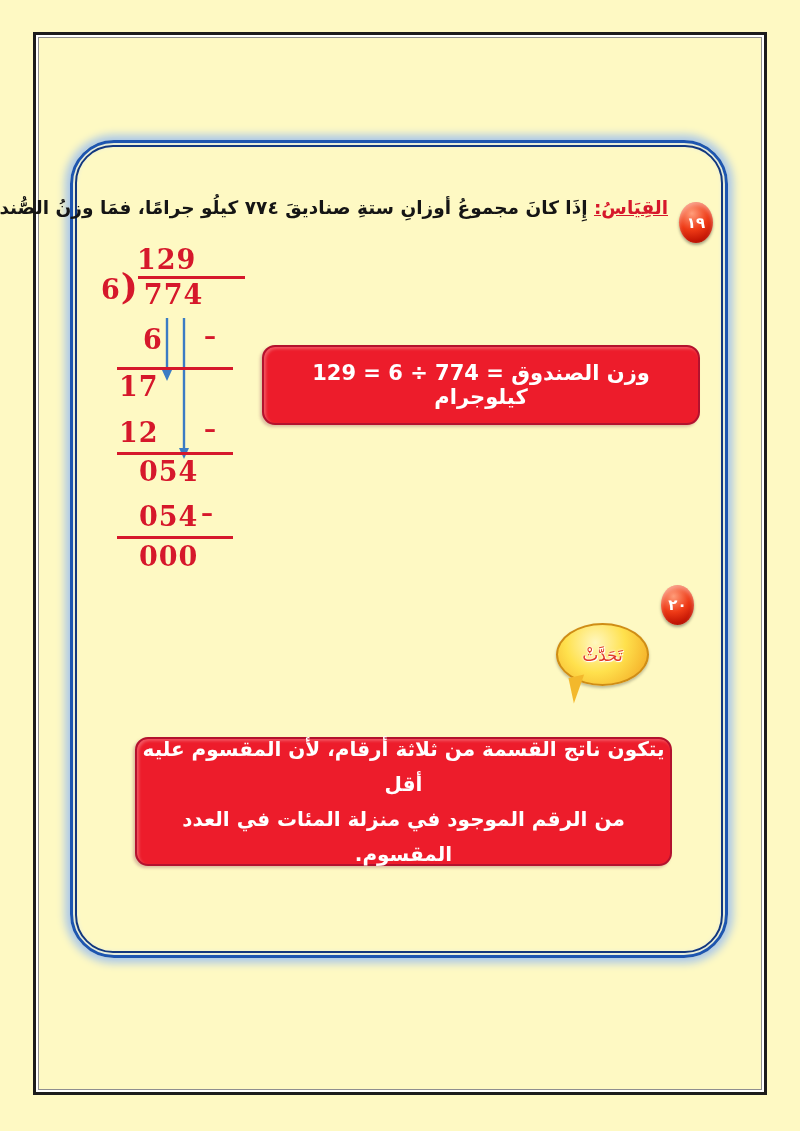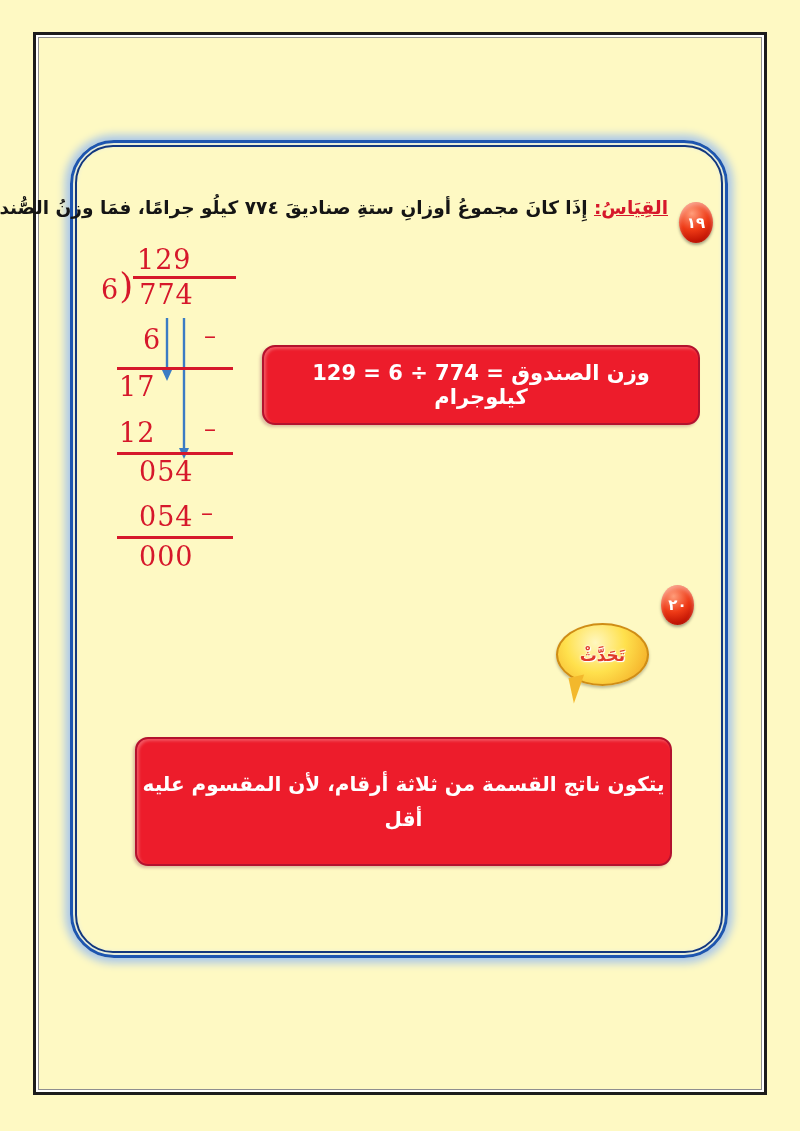--- a/index.html
+++ b/index.html
@@ -19,21 +19,21 @@
   .badge{position:absolute;width:34px;height:41px;border-radius:50%;
     background:radial-gradient(circle at 38% 28%, #ff9d7a 0%, #ee3a16 45%, #c41604 75%, #8f0e00 100%);
     color:#fff;font-weight:bold;font-size:15px;display:flex;align-items:center;justify-content:center;
     box-shadow:0 2px 3px rgba(0,0,0,.35), inset 0 3px 4px rgba(255,255,255,.45);}
   
   .qline{position:absolute;direction:rtl;text-align:right;white-space:nowrap;
     color:#151515;font-size:18.5px;font-weight:600;}
   .qlabel{color:#d6182b;font-weight:bold;text-decoration:underline;}
   
   .division{position:absolute;left:95px;top:240px;width:230px;height:340px;direction:ltr;
-    font-family:"DejaVu Serif",serif;font-weight:normal;color:#d6182b;}
+    font-family:"DejaVu Serif",serif;font-weight:bold;color:#d6182b;}
   .drow{position:absolute;font-size:27px;letter-spacing:1px;line-height:1;}
   .dminus{position:absolute;font-size:24px;line-height:1;}
   .dline{position:absolute;height:3px;background:#d6182b;}
   .bracket-row{position:absolute;left:6px;top:36px;display:flex;align-items:flex-start;}
   .divisor{font-size:27px;line-height:1;}
   .paren{font-size:36px;line-height:.8;margin-left:1px;transform:translateY(-4px);}
   .dividend{display:inline-block;font-size:27px;letter-spacing:1px;line-height:1;
     border-top:3px solid #d6182b;padding:2px 42px 0 6px;}
   .arrows{position:absolute;left:0;top:0;}
   
@@ -42,21 +42,21 @@
     color:#ffffff;font-weight:bold;direction:rtl;text-align:center;
     box-shadow:-2px 2px 3px rgba(120,20,60,.25), inset 2px 2px 3px rgba(255,255,255,.25);}
   .box1{left:262px;top:345px;width:438px;height:80px;font-size:21px;}
   .box2{left:135px;top:737px;width:537px;height:129px;font-size:20px;line-height:35px;border-radius:13px;}
   
   .bubble{position:absolute;left:556px;top:623px;width:93px;height:63px;border-radius:50%;
     background:radial-gradient(circle at 42% 30%, #fff7c0 0%, #ffe14d 45%, #f6b72e 80%, #e1961b 100%);
     border:2px solid #cf8d16;box-sizing:border-box;
     display:flex;align-items:center;justify-content:center;
     box-shadow:0 2px 3px rgba(0,0,0,.25);}
-  .bubble-text{color:#e0392b;font-weight:bold;font-size:17px;
+  .bubble-text{color:#e0392b;font-weight:normal;font-size:17px;
     text-shadow:0 0 2px #fff,0 0 3px #fff,1px 1px 0 #fff;}
   .bubble-tail{position:absolute;left:571px;top:676px;width:0;height:0;
     border-top:26px solid #f3b82c;border-right:16px solid transparent;
     transform:rotate(-12deg);}
 </style>
 </head>
 <body>
 
 <div class="page">
 
@@ -112,15 +112,16 @@
   <div class="badge" style="left:661px;top:585px;width:33px;height:40px;">٢٠</div>
 
   <div class="bubble">
     <span class="bubble-text">تَحَدَّثْ</span>
   </div>
   <div class="bubble-tail"></div>
 
 
   <div class="red-box box2">
     <div>يتكون ناتج القسمة من ثلاثة أرقام، لأن المقسوم عليه أقل</div>
+    <div>من الرقم الموجود في منزلة المئات في العدد المقسوم.</div>
   </div>
 
 </div>
 
 </body></html>

